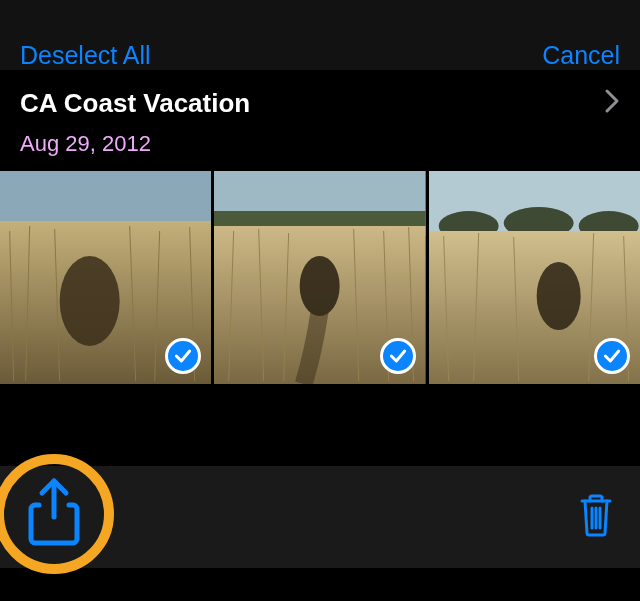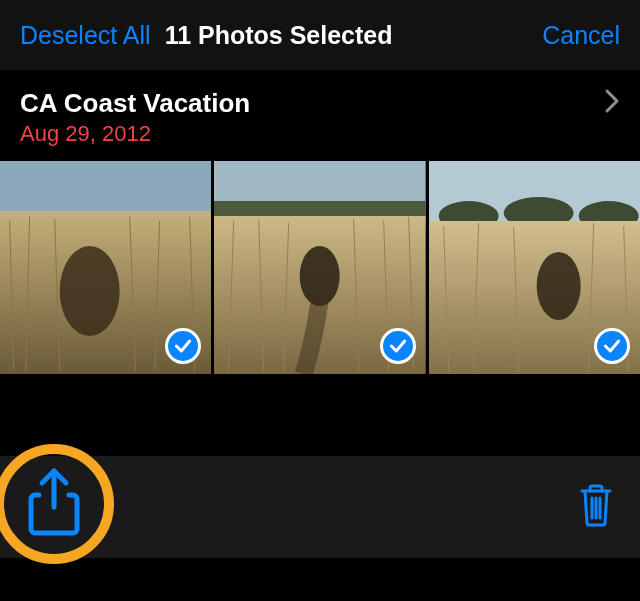--- a/index.html
+++ b/index.html
@@ -1,46 +1,45 @@
 <!DOCTYPE html>
 <html><head>
 <meta charset="utf-8">
 <style>
   * { margin: 0; padding: 0; box-sizing: border-box; }
   html, body { width: 640px; height: 601px; background: #000; font-family: -apple-system, "Helvetica Neue", Arial, sans-serif; overflow: hidden; }
-  .topbar { display: flex; align-items: center; height: 70px; padding: 0 20px; background: #121212; }
+  .topbar { display: flex; align-items: flex-end; height: 70px; padding: 0 20px; background: #121212; gap: 16px; }
   .topbar .deselect { color: #0a84ff; font-size: 25px; font-weight: 400; }
   .topbar .title { color: #fff; font-size: 25px; font-weight: 600; margin-left: 14px; }
   .topbar .spacer { flex: 1; }
   .topbar .cancel { color: #0a84ff; font-size: 25px; font-weight: 400; }
   .album-header { display: flex; padding: 18px 20px 14px 20px; background: #000; }
   .album-meta { flex: 1; }
   .album-title { color: #fff; font-size: 26px; font-weight: 600; line-height: 1.2; }
-  .album-date { color: #ef4444; font-size: 22px; font-weight: 400; margin-top: 2px; }
+  .album-date { color: #f0abfc; font-size: 22px; font-weight: 400; margin-top: 12px; }
   .chevron { color: #8e8e93; }
   .grid { display: flex; gap: 3px; background: #000; }
   .thumb { position: relative; width: 212px; height: 213px; overflow: hidden; }
   .thumb:last-child { width: 212px; }
   .thumb svg.photo { width: 100%; height: 100%; display: block; }
   .check { position: absolute; right: 10px; bottom: 10px; width: 36px; height: 36px; border-radius: 50%; background: #0a84ff; border: 3px solid #fff; display: flex; align-items: center; justify-content: center; }
   .check svg { width: 20px; height: 20px; }
   .blank { height: 82px; background: #000; }
   .toolbar { position: relative; display: flex; align-items: center; height: 102px; padding: 0 26px; background: #1a1a1a; }
   .toolbar .spacer { flex: 1; }
   .share-wrap { position: absolute; left: -6px; bottom: -6px; width: 120px; height: 120px; display: flex; align-items: center; justify-content: center; }
   .share-ring { position: absolute; inset: 0; border: 10px solid #f5a623; border-radius: 50%; }
   .share-icon { color: #0a84ff; position: relative; z-index: 1; }
   .trash-icon { color: #0a84ff; }
 </style>
 </head>
 <body>
 
 <div class="topbar">
   <span class="deselect">Deselect All</span>
-  <span class="title">11 Photos Selected</span>
   <span class="spacer"></span>
   <span class="cancel">Cancel</span>
 </div>
 
 <div class="album-header">
   <div class="album-meta">
     <div class="album-title">CA Coast Vacation</div>
     <div class="album-date">Aug 29, 2012</div>
   </div>
   <span class="chevron">

